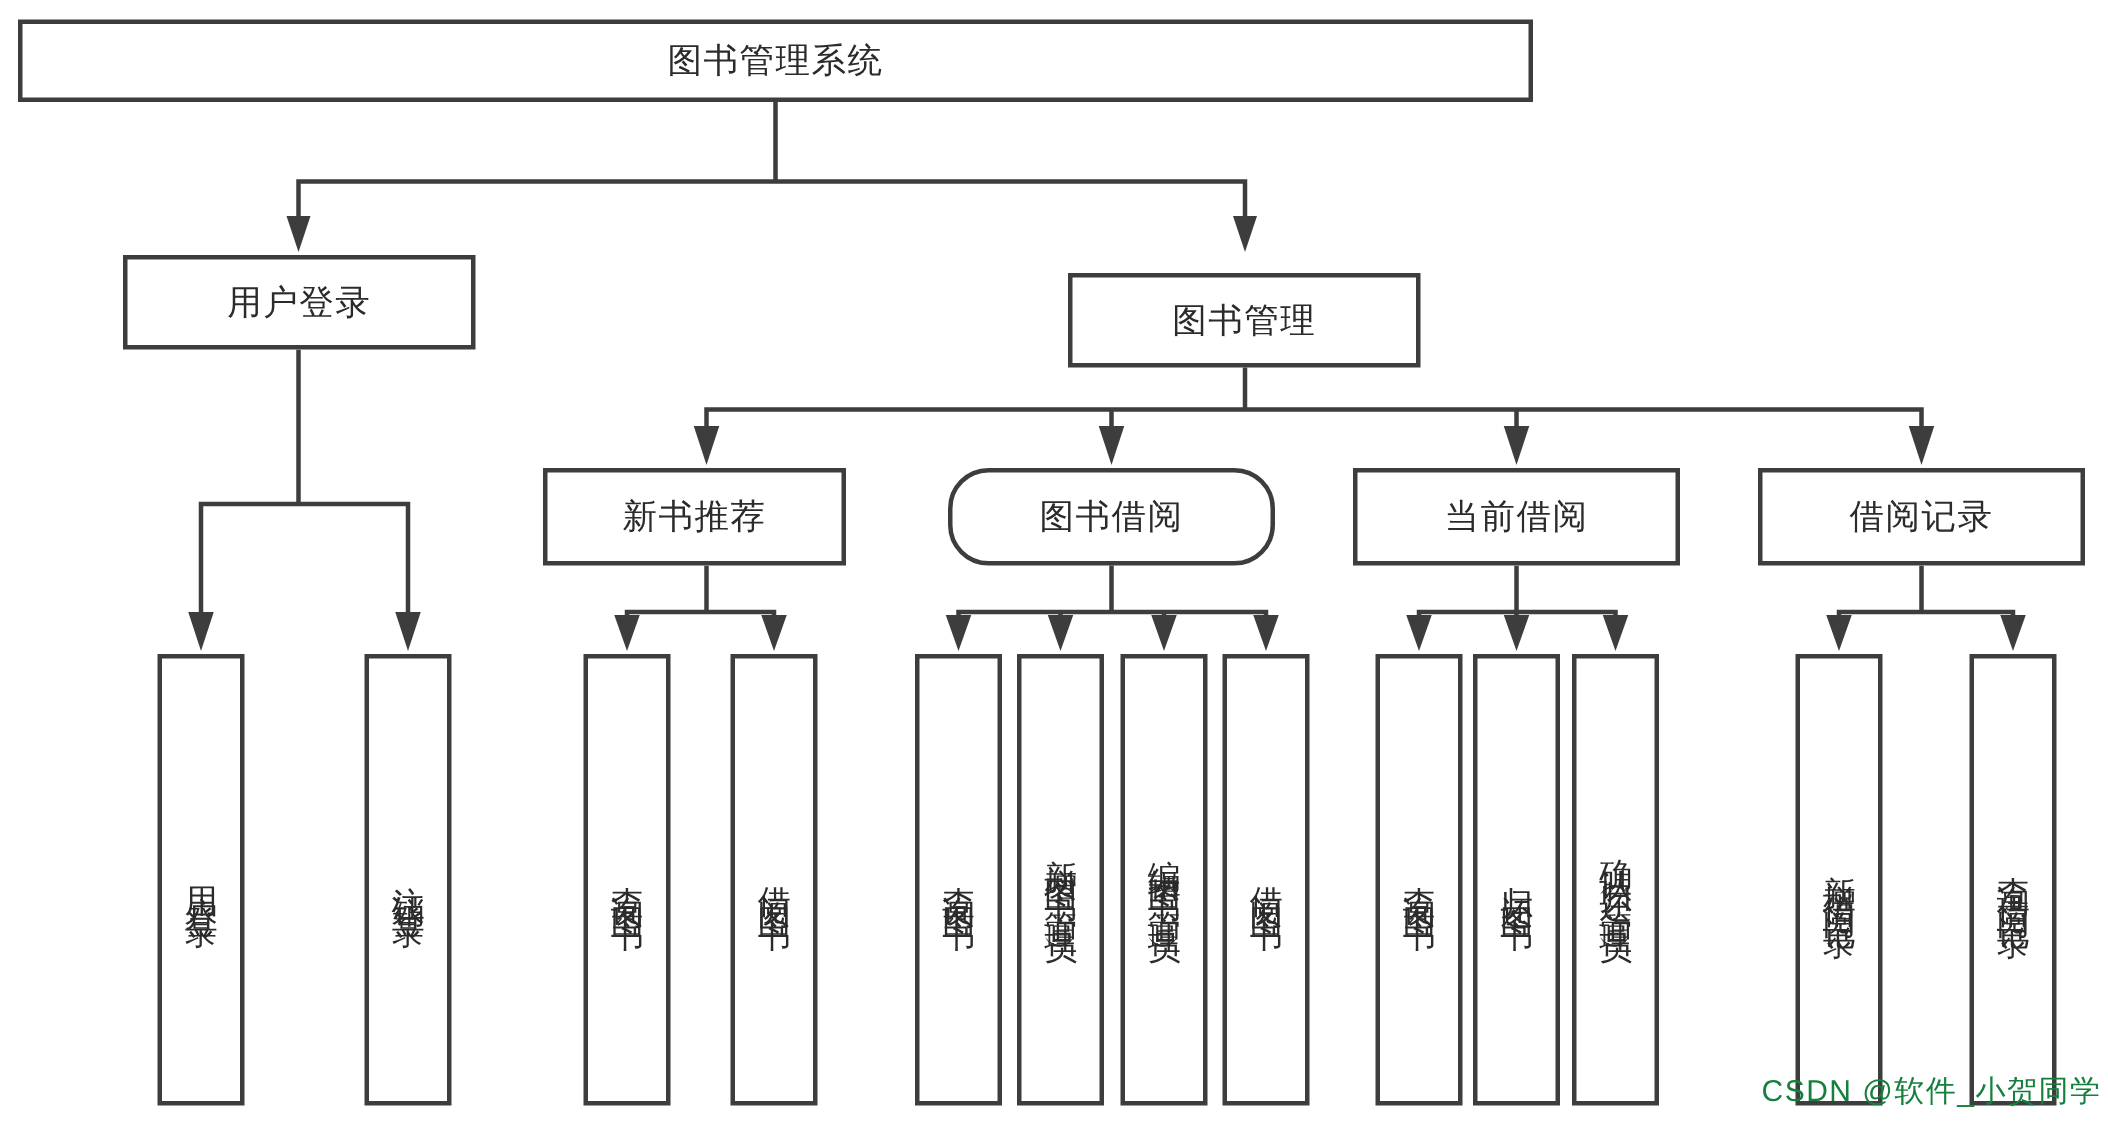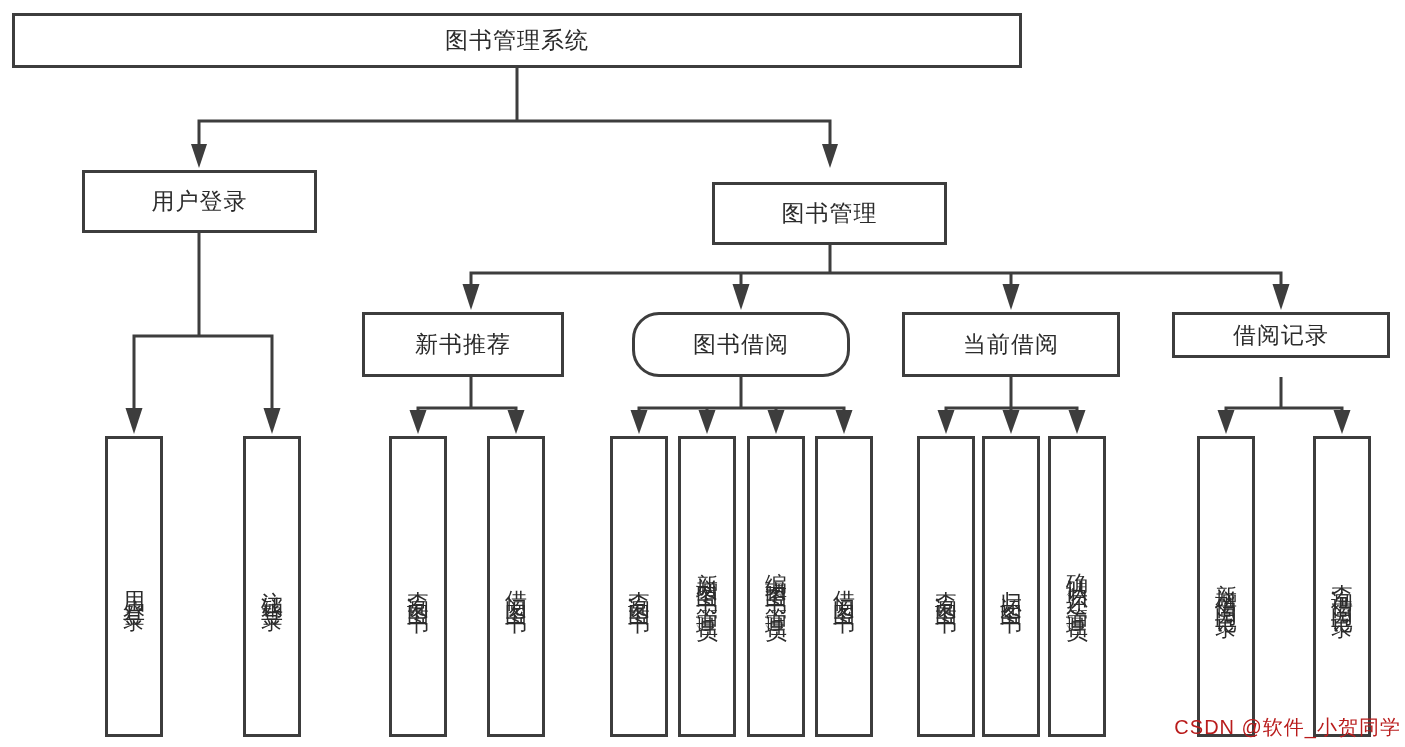--- a/index.html
+++ b/index.html
@@ -38,21 +38,21 @@
     text-orientation: mixed;
     letter-spacing: 7px;
     line-height: 1.1;
     white-space: nowrap;
   }
   #watermark {
     position: absolute;
     right: 4px;
     top: 714px;
     font-size: 20px;
-    color: #b91c1c;
+    color: #15803d;
     letter-spacing: 1px;
     z-index: 5;
     white-space: nowrap;
   }
 </style>
 </head>
 <body>
 
 <div id="canvas">
 
@@ -116,21 +116,21 @@
 
   <div class="node" style="left:362px; top:312px; width:202px; height:65px;">
     <span>新书推荐</span>
   </div>
   <div class="node" style="left:632px; top:312px; width:218px; height:65px;border-radius:27px;">
     <span>图书借阅</span>
   </div>
   <div class="node" style="left:902px; top:312px; width:218px; height:65px;align-items:center;">
     <span>当前借阅</span>
   </div>
-  <div class="node" style="left:1172px; top:312px; width:218px; height:46px;">
+  <div class="node" style="left:1172px; top:312px; width:218px; height:65px;">
     <span>借阅记录</span>
   </div>
 
   <div class="node leaf" style="left:105px; top:436px; width:58px; height:301px;">
     <span class="vtext">用户登录</span>
   </div>
   <div class="node leaf" style="left:243px; top:436px; width:58px; height:301px;">
     <span class="vtext">注销登录</span>
   </div>
 

